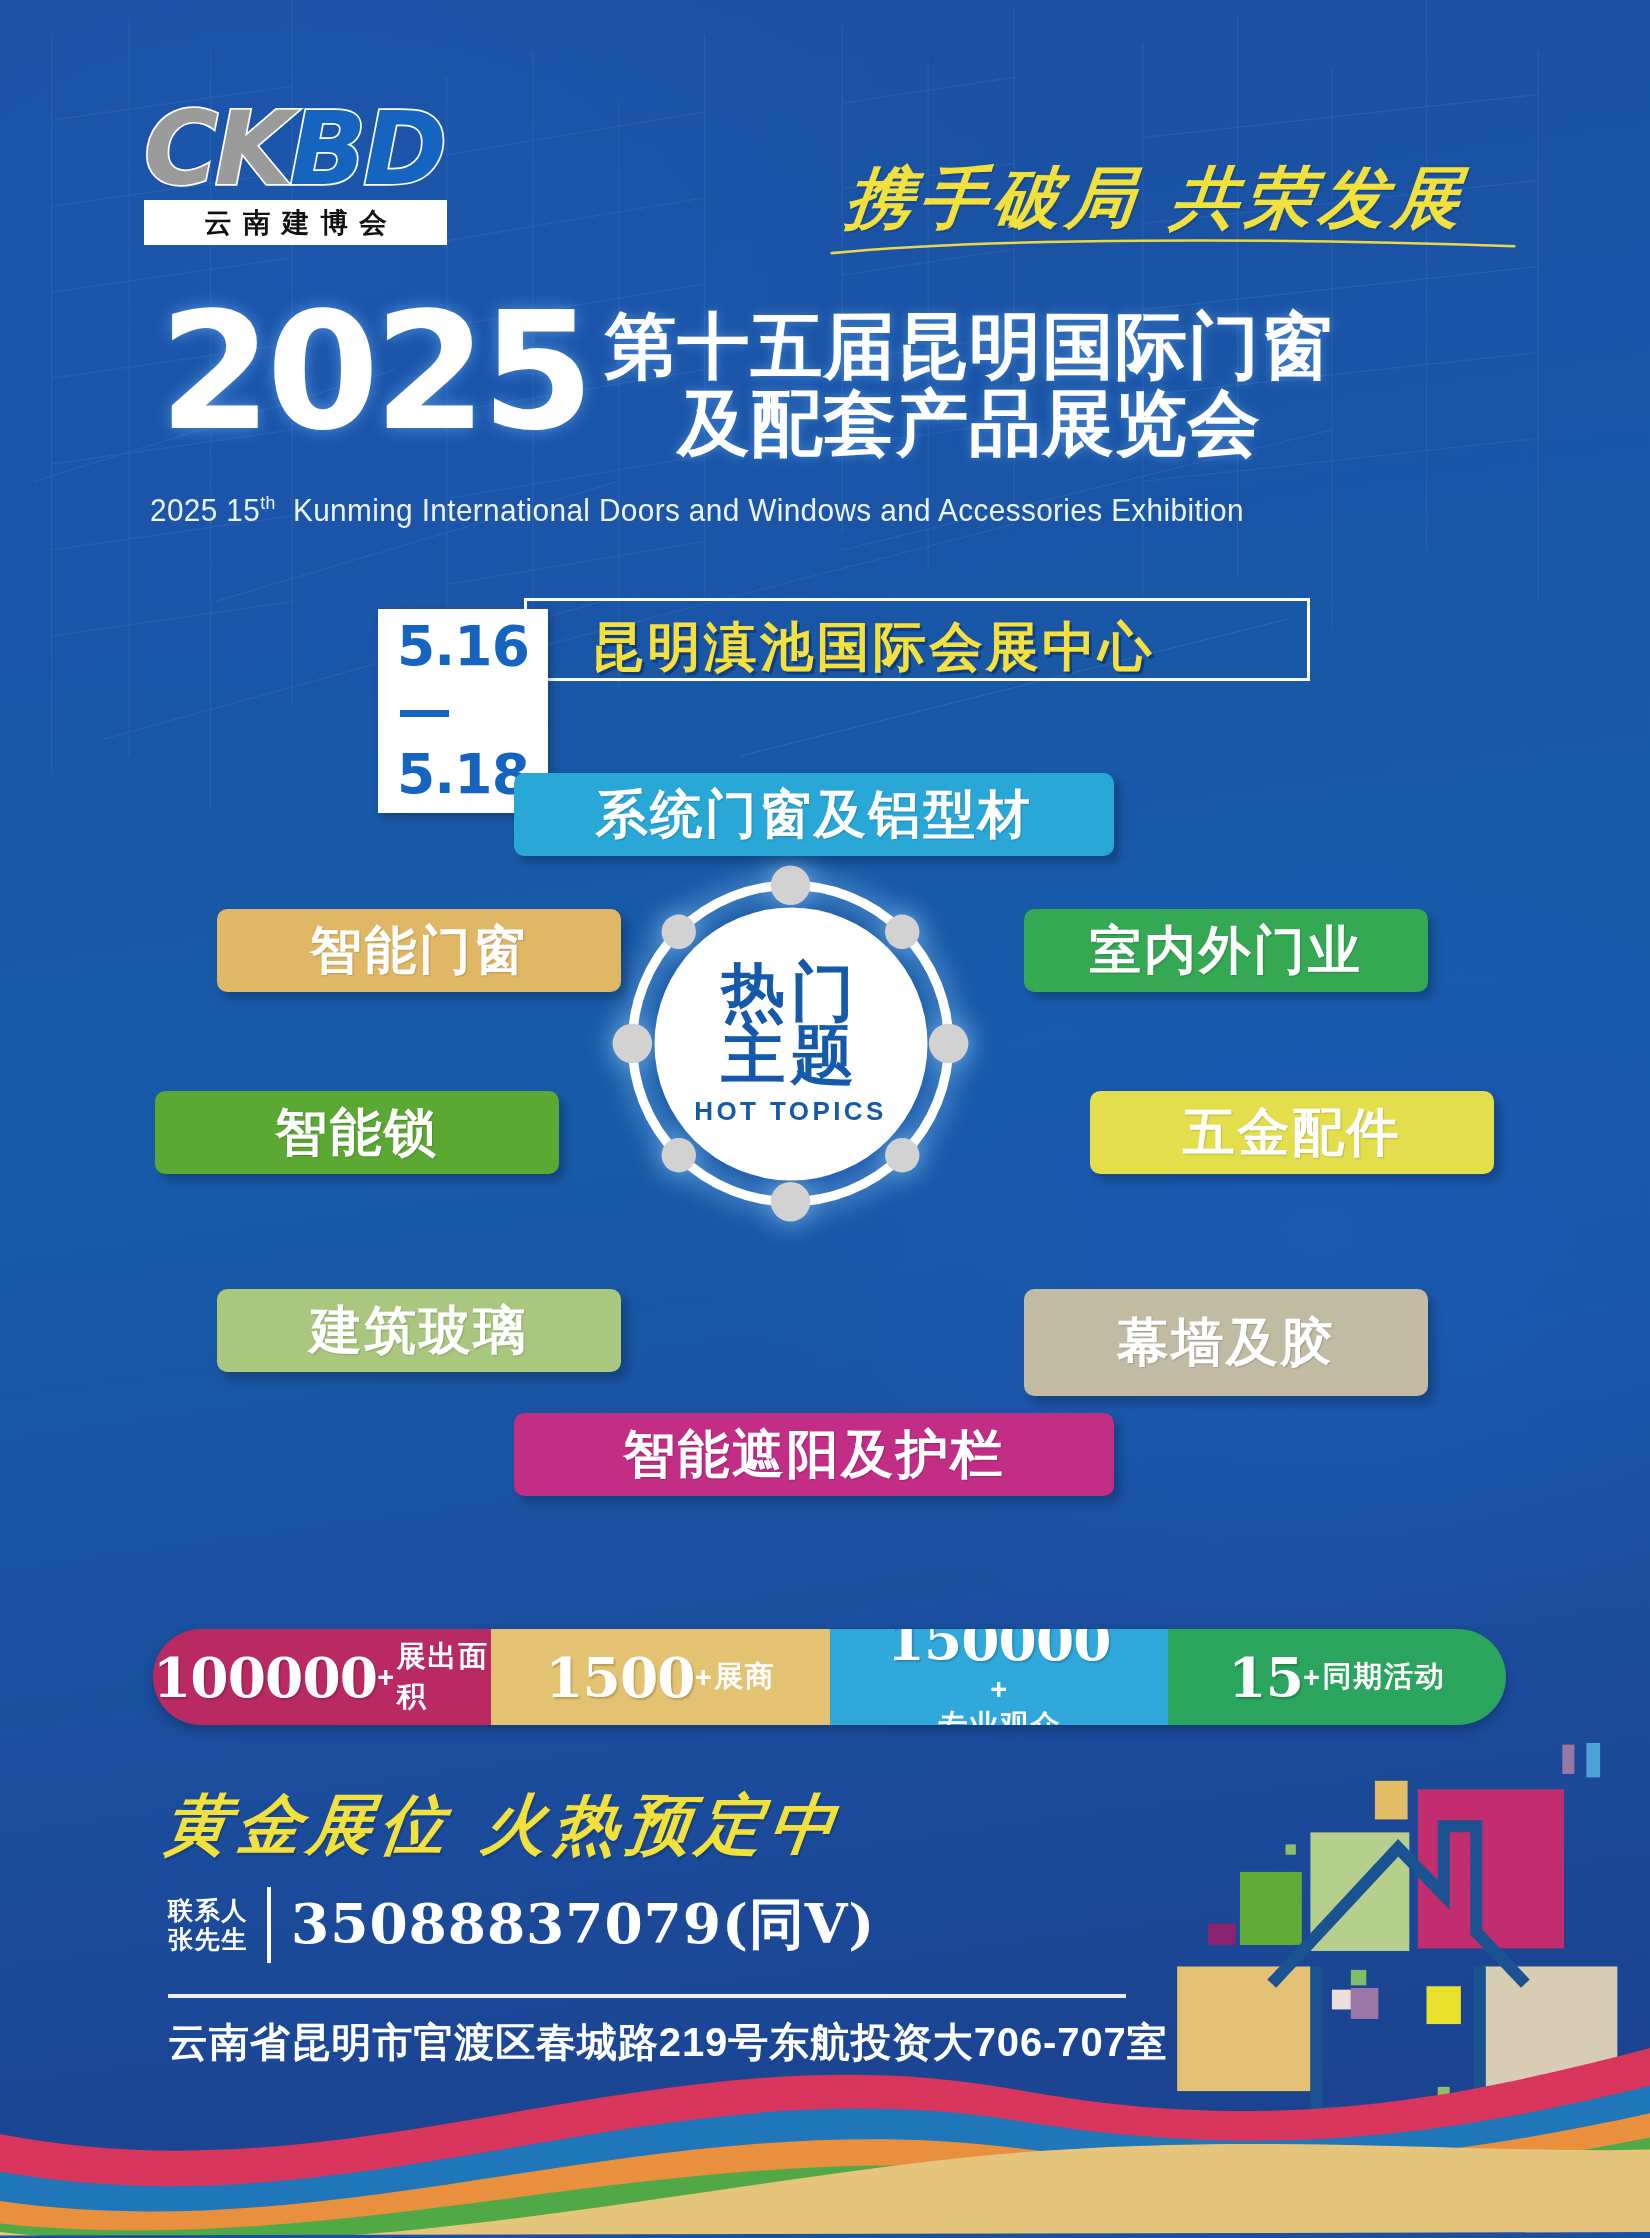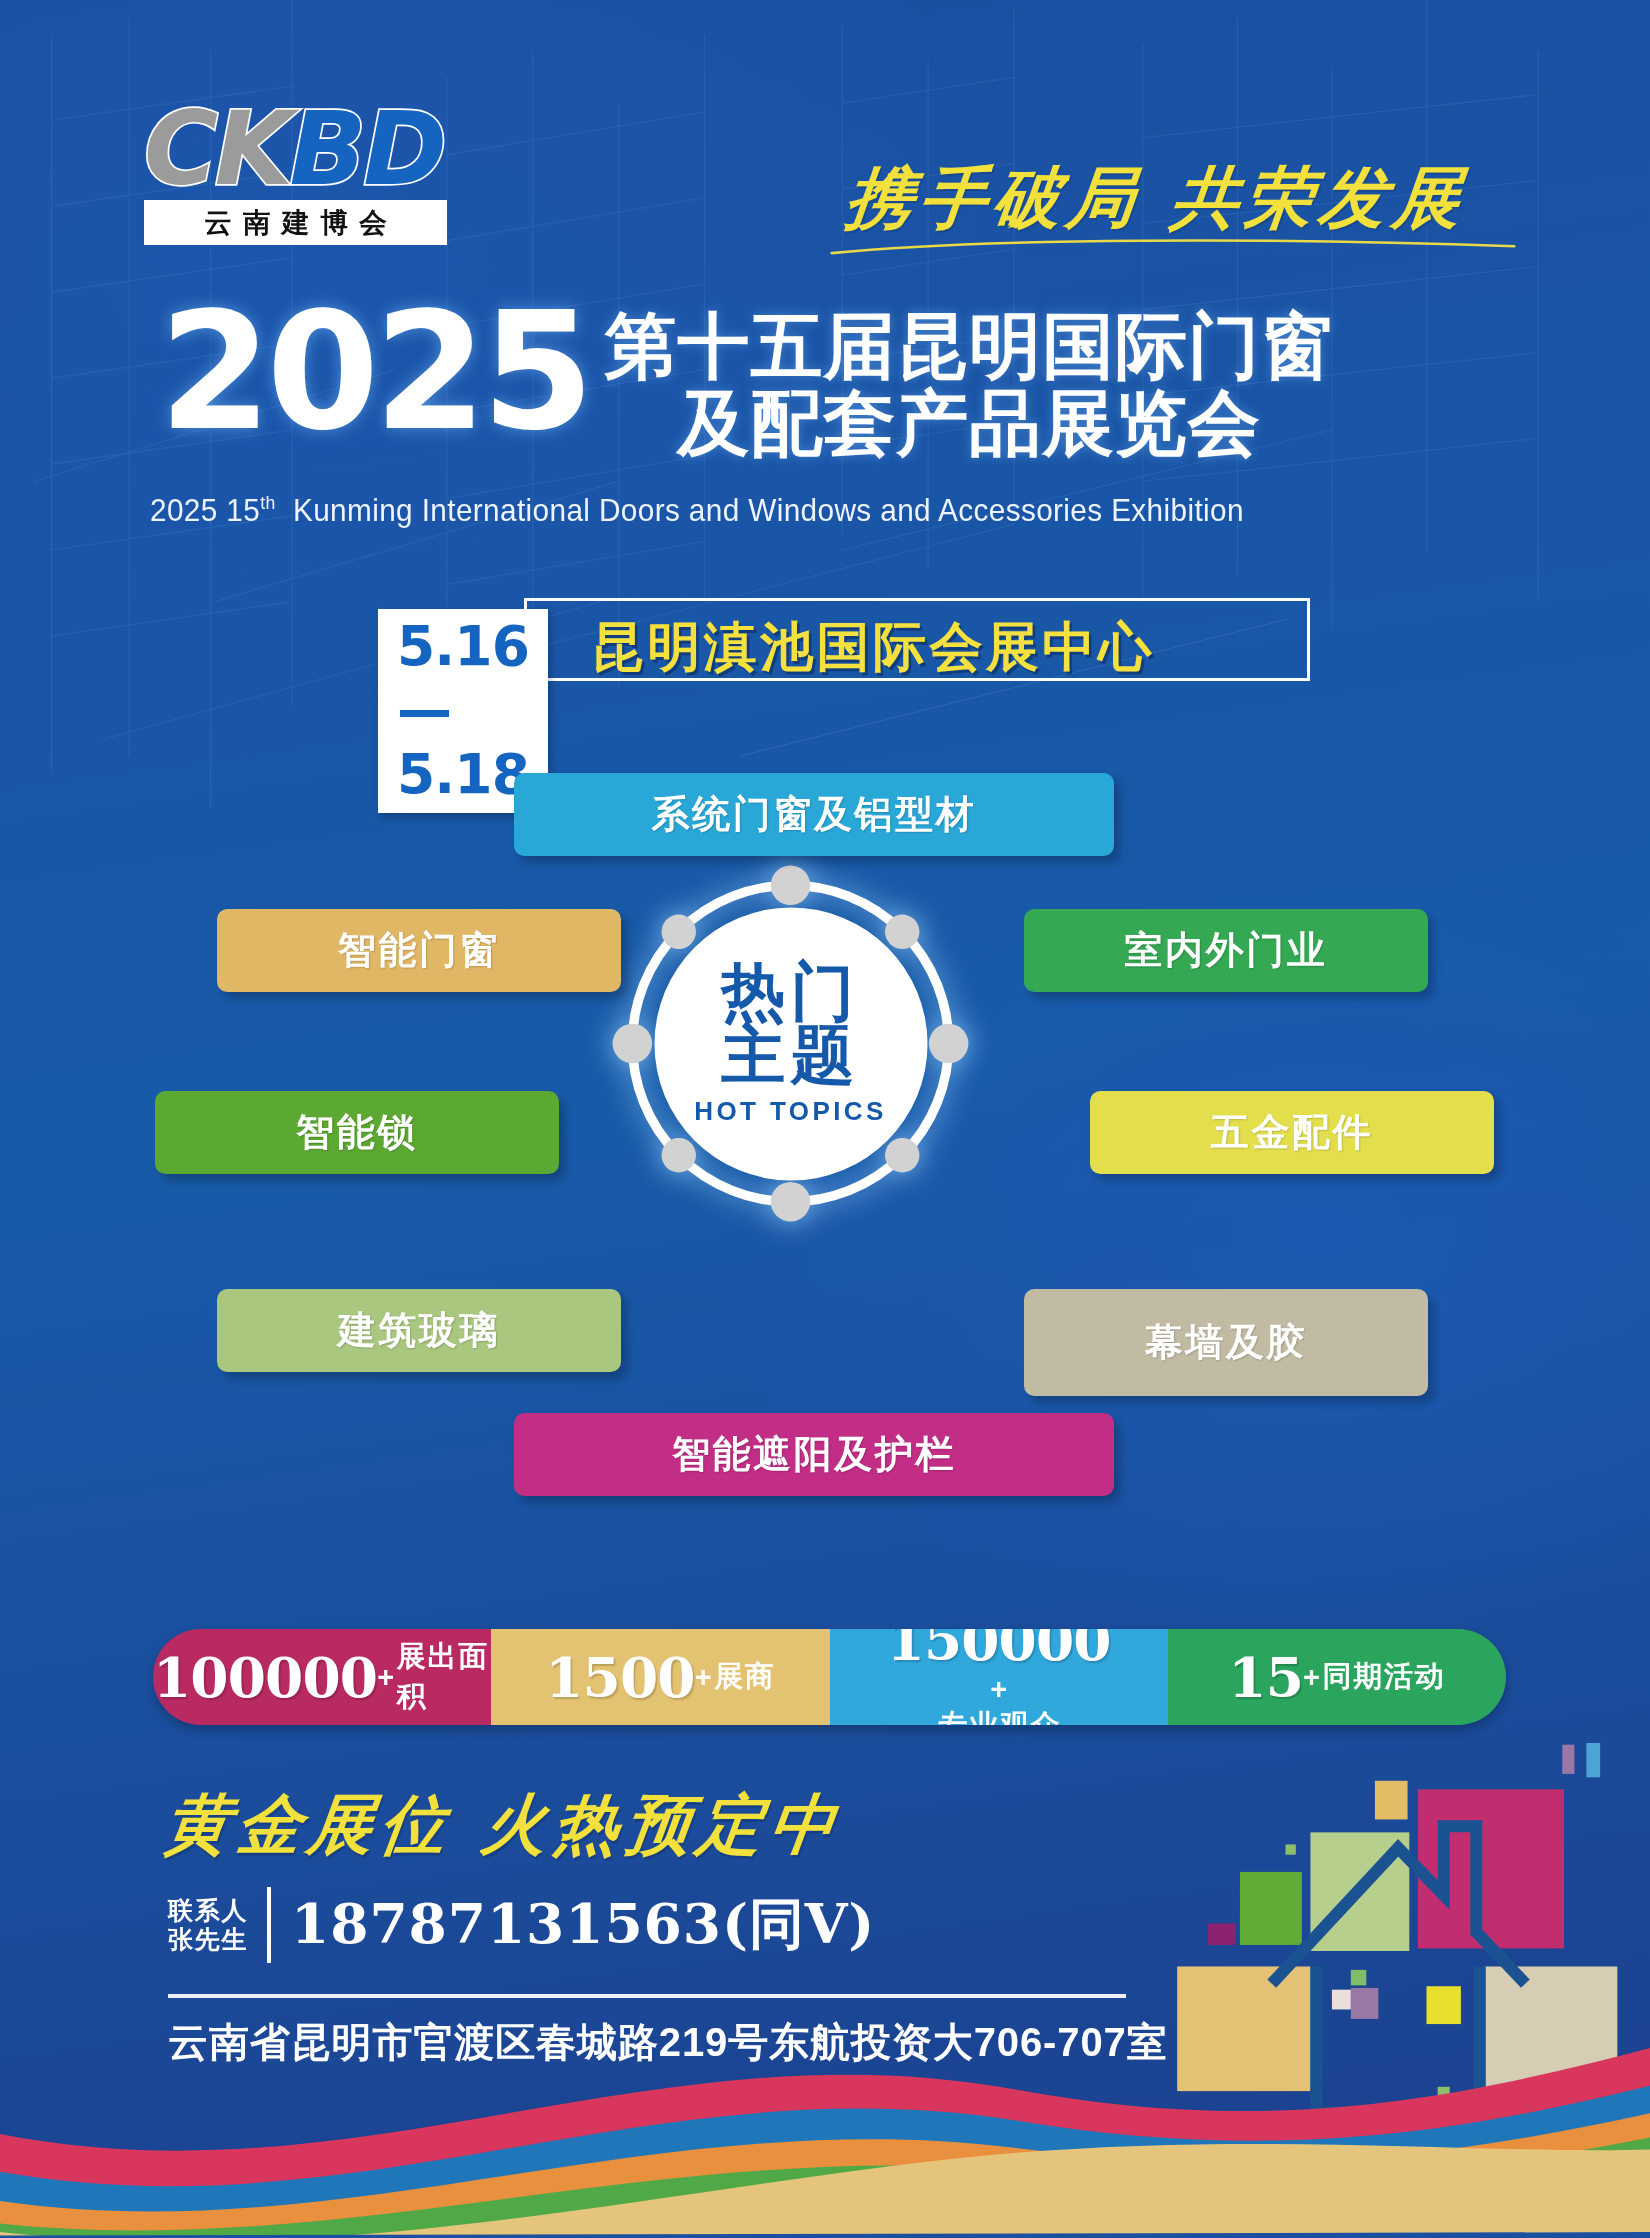--- a/index.html
+++ b/index.html
@@ -98,21 +98,21 @@
   .ring-center {
     position:absolute; left:50%; top:50%; transform:translate(-50%,-50%);
     width:273px; height:273px; border-radius:50%; background:#ffffff;
     display:flex; flex-direction:column; align-items:center; justify-content:center;
   }
   .ring-cn { font-size:64px; font-weight:900; color:#1559ab; line-height:.98; letter-spacing:5.2px; }
   .ring-en { margin-top:8.6px; font-size:26px; font-weight:700; color:#1559ab; letter-spacing:3.4px; }
 
   .pill {
     position:absolute; border-radius:10.3px; color:#ffffff;
-    font-size:38px; font-weight:900; letter-spacing:2.6px;
+    font-size:52px; font-weight:900; letter-spacing:2.6px;
     display:flex; align-items:center; justify-content:center;
     box-shadow:6px 6.9px 8.6px rgba(0,0,0,.22);
     white-space:nowrap;
     text-shadow:0.9px 0.9px 1.7px rgba(0,0,0,.18);
   }
 
   
   .stats {
     position:absolute; left:153px; top:1629px; width:1353px; height:96px;
     border-radius:48px; overflow:hidden; display:flex;
@@ -264,21 +264,21 @@
   </div>
 
   <div class="booth">黄金展位 火热预定中</div>
 
   <div class="contact">
     <div class="contact-lab">
       <div>联系人</div>
       <div>张先生</div>
     </div>
     <div class="contact-div"></div>
-    <div class="contact-phone">18787131563(同V)</div>
+    <div class="contact-phone">35088837079(同V)</div>
   </div>
 
   <div class="hr-line"></div>
   <div class="address">云南省昆明市官渡区春城路219号东航投资大706-707室</div>
 
   <div class="house">
     <svg viewBox="0 0 570 450">
       <rect x="343" y="65" width="31" height="36" fill="#e4a33a"></rect>
       <rect x="250" y="52" width="38" height="45" fill="#e3bd66"></rect>
       <rect x="300" y="62" width="170" height="185" fill="#c22d6f"></rect>

